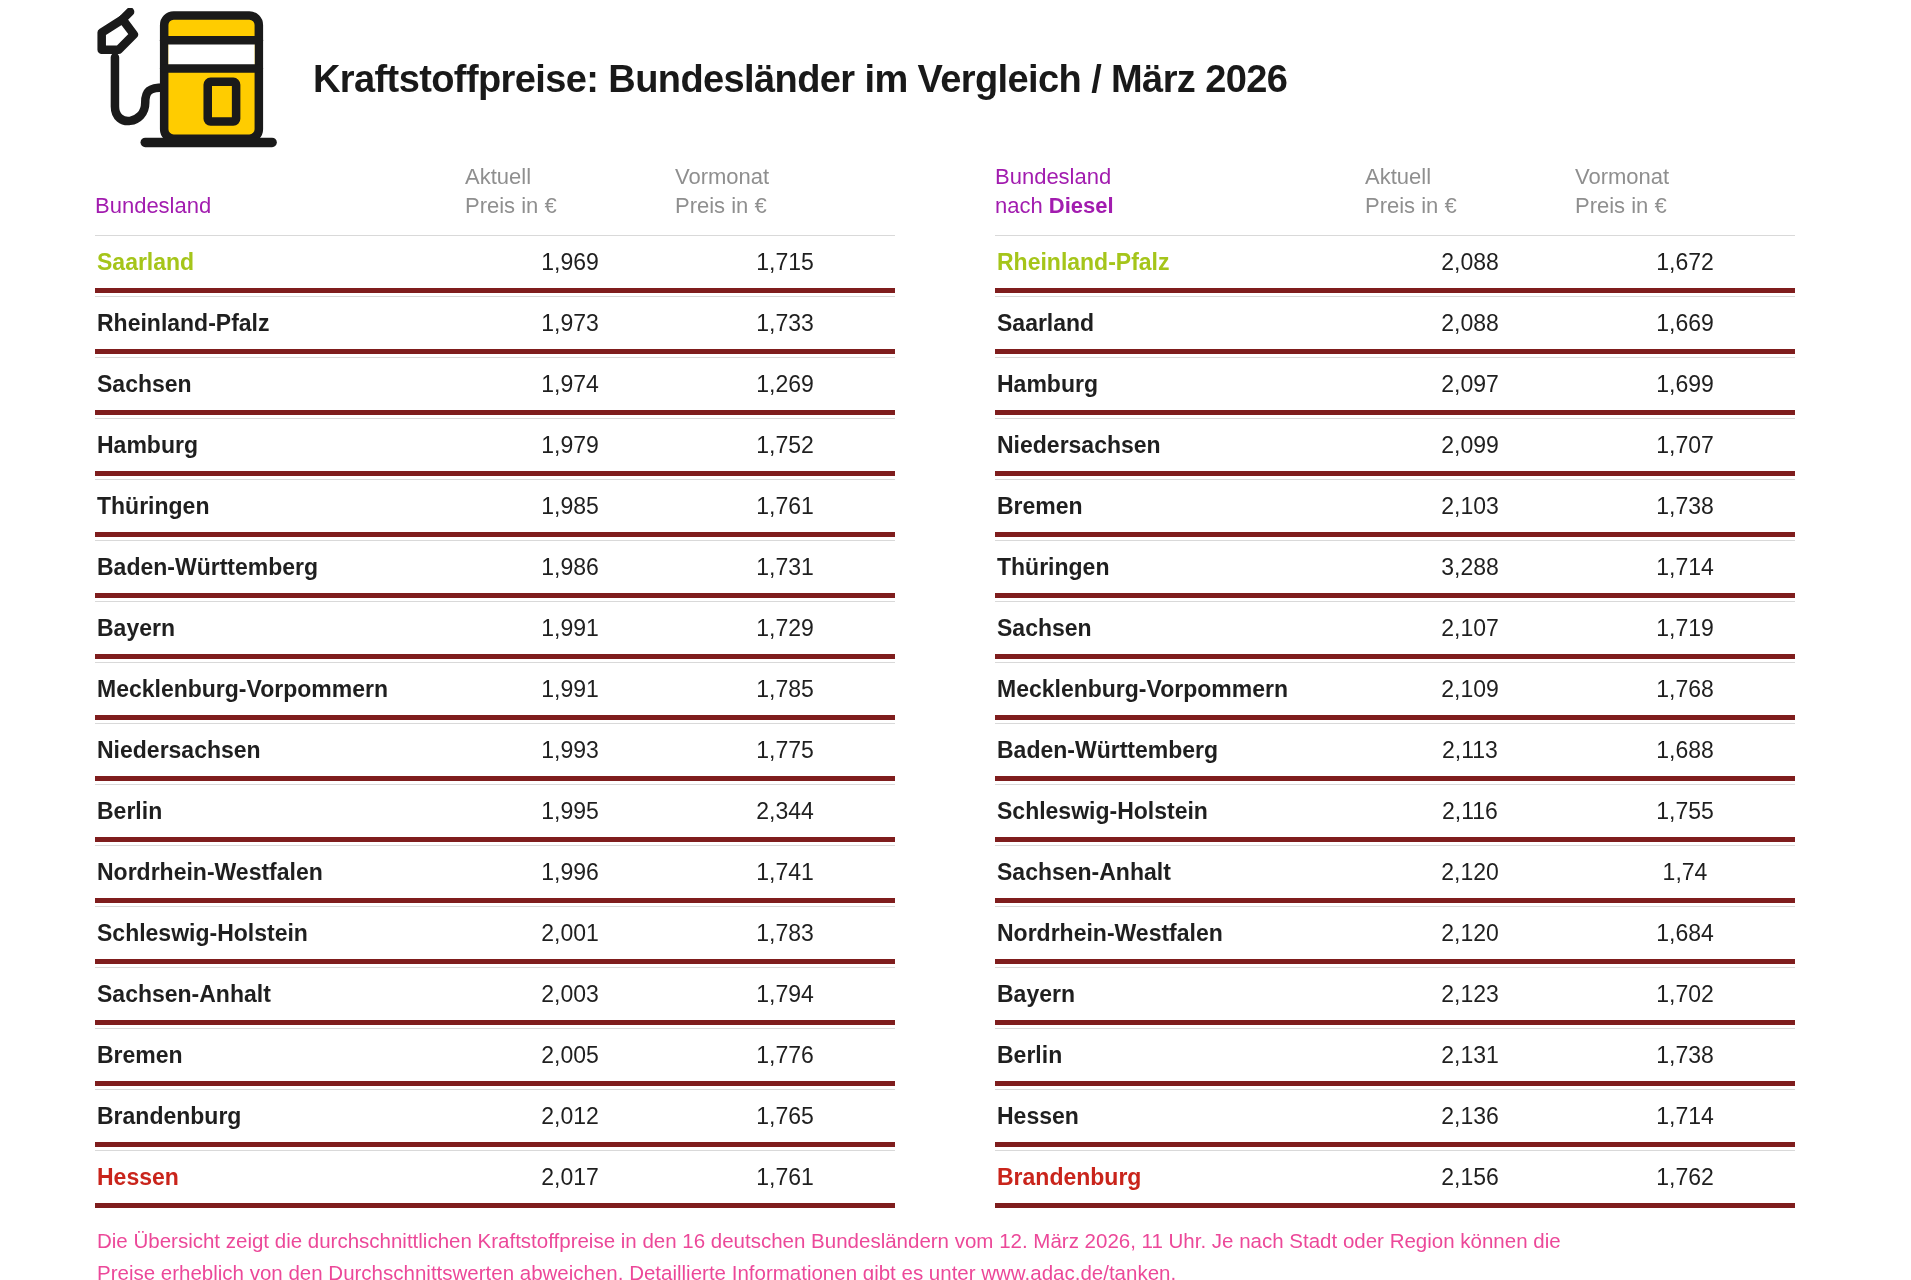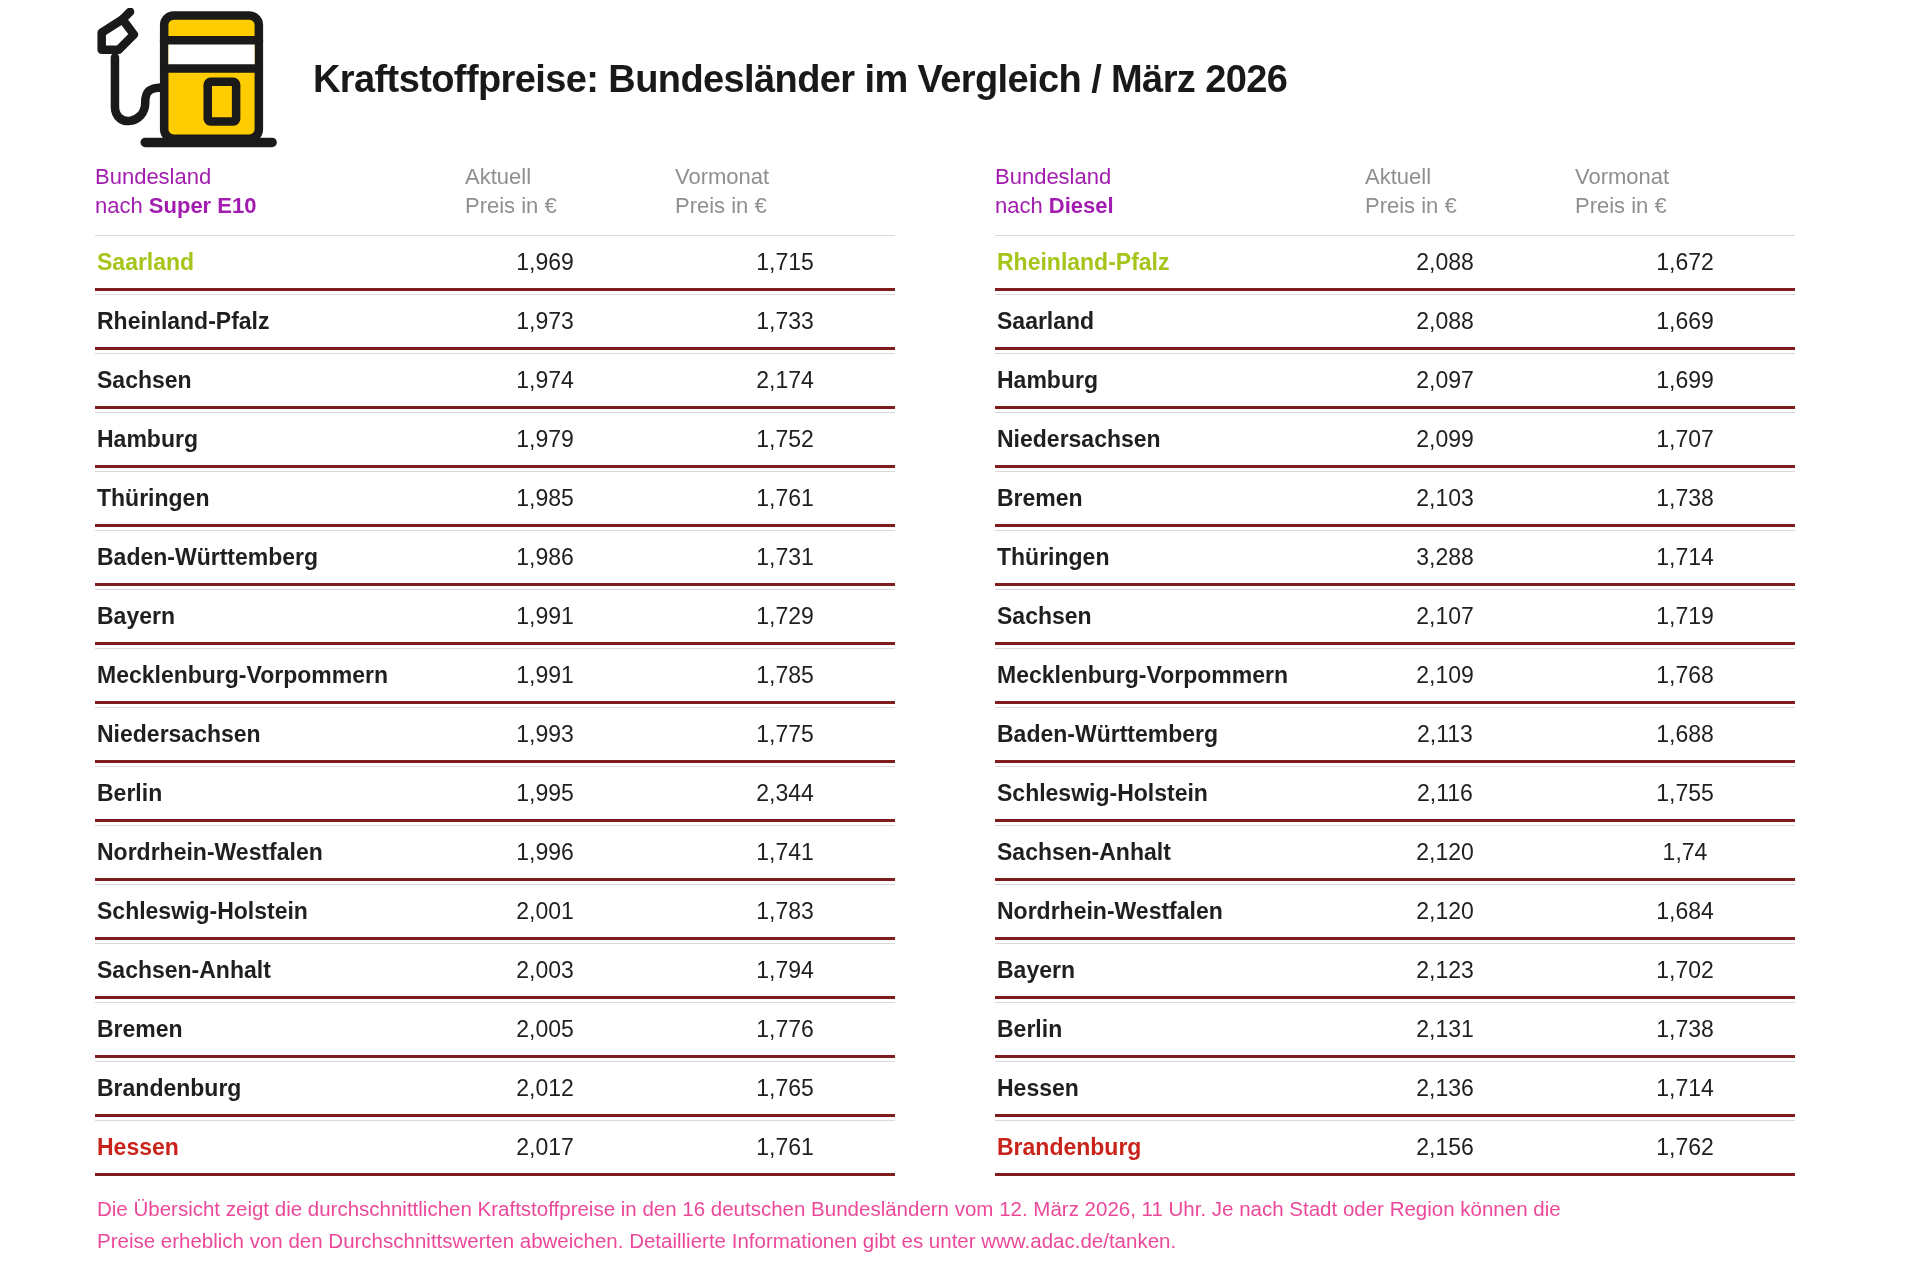--- a/index.html
+++ b/index.html
@@ -26,21 +26,21 @@
   .th{line-height:1.32;font-size:22px;}
   .state-th{color:#a21caf;}
   .state-th .l{display:block;}
   .state-th b{font-weight:bold;}
   .num-th{color:#8f8f8f;}
   .num-th .l{display:block;}
   .tbody{display:block;}
   .row{
     display:grid;grid-template-columns:1fr 210px 220px;align-items:center;
     height:52px;margin:3px 0;
-    border-top:1px solid #d9d9d9;border-bottom:3px solid #7f1d1d;gap:25px;
+    border-top:1px solid #d9d9d9;border-bottom:5px solid #7f1d1d;
   }
   .cell{font-size:23px;color:#1f1f1f;}
   .cell.state{font-weight:bold;padding-left:2px;}
   .cell.num{text-align:center;}
   .row.green .state{color:#a5c51a;}
   .row.red   .state{color:#c9241b;}
   
   .footnote{margin:14px 0 0 2px;font-size:20.5px;line-height:1.58;color:#ec4899;max-width:1560px;}
   .footnote span{display:block;}
   .divider{border-top:1px solid #dfdfdf;margin:24px -22px 0 -17px;}
@@ -74,21 +74,20 @@
     </div>
     <h1 class="title">Kraftstoffpreise: Bundesländer im Vergleich / März 2026</h1>
   </header>
 
   <main class="tables">
 
     <section class="price-table">
       <div class="thead">
         <div class="th state-th">
           <span class="l">Bundesland</span>
-          <span class="l"><span>nach </span><b>Super E10</b></span>
         </div>
         <div class="th num-th">
           <span class="l">Aktuell</span>
           <span class="l">Preis in €</span>
         </div>
         <div class="th num-th">
           <span class="l">Vormonat</span>
           <span class="l">Preis in €</span>
         </div>
       </div>
@@ -99,21 +98,21 @@
             <div class="cell num">1,715</div>
           </div>
           <div class="row">
             <div class="cell state">Rheinland-Pfalz</div>
             <div class="cell num">1,973</div>
             <div class="cell num">1,733</div>
           </div>
           <div class="row">
             <div class="cell state">Sachsen</div>
             <div class="cell num">1,974</div>
-            <div class="cell num">2,174</div>
+            <div class="cell num">1,269</div>
           </div>
           <div class="row">
             <div class="cell state">Hamburg</div>
             <div class="cell num">1,979</div>
             <div class="cell num">1,752</div>
           </div>
           <div class="row">
             <div class="cell state">Thüringen</div>
             <div class="cell num">1,985</div>
             <div class="cell num">1,761</div>

